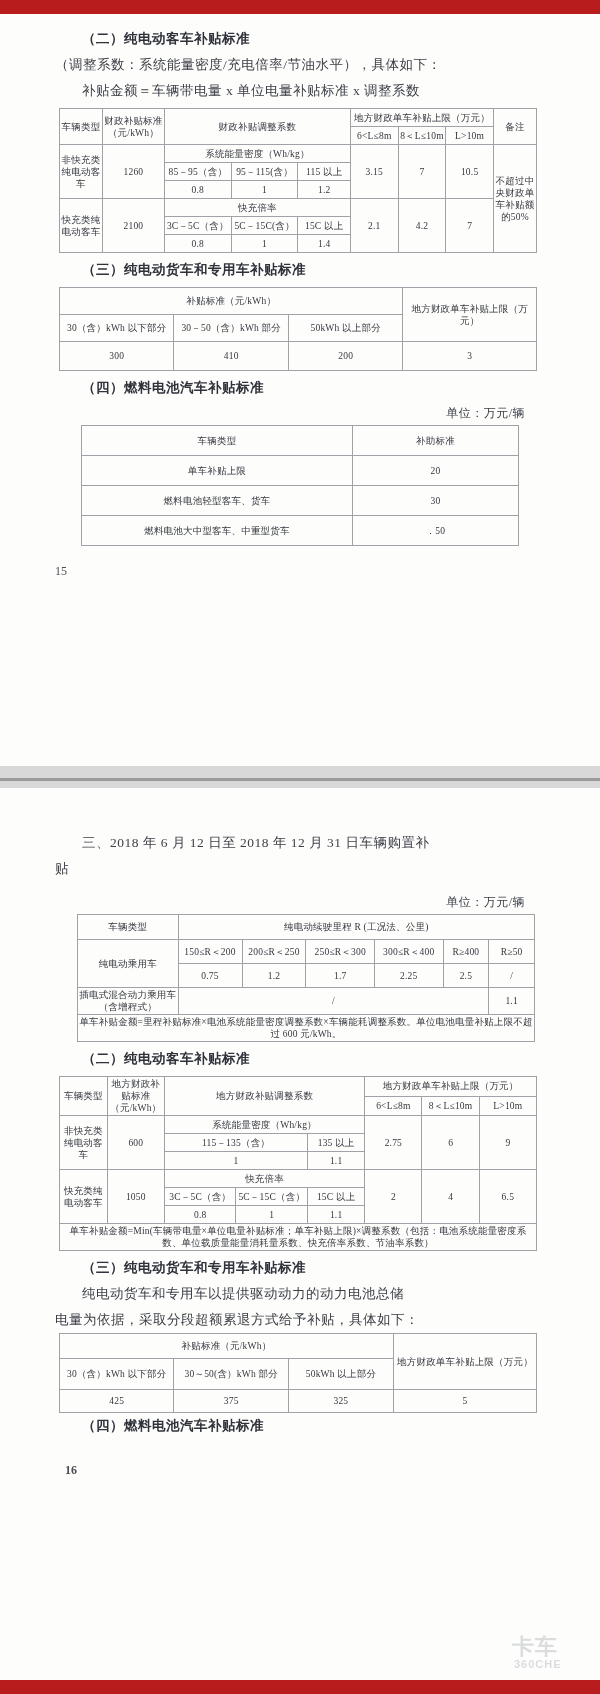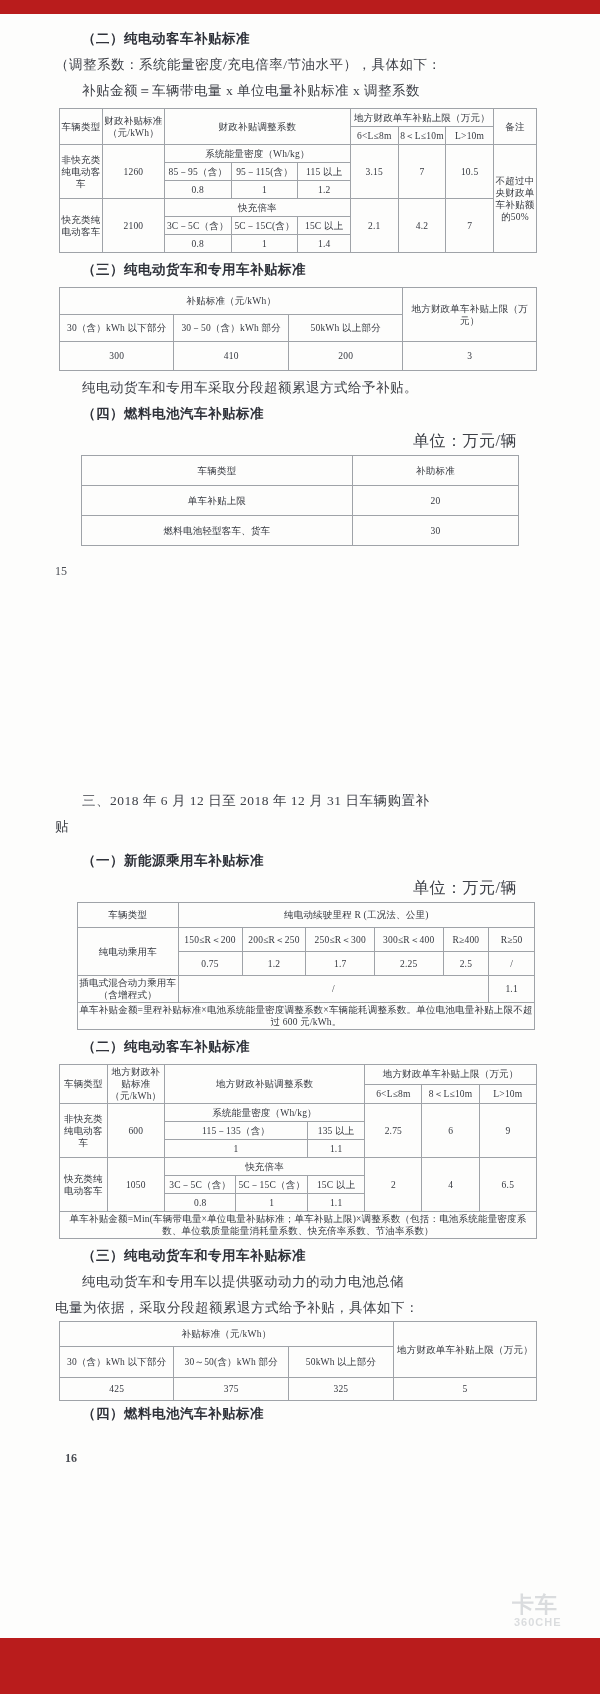--- a/index.html
+++ b/index.html
@@ -1,28 +1,28 @@
 <!DOCTYPE html>
 <html><head>
 <meta charset="utf-8">
 <style>
   html,body{margin:0;padding:0;background:#d8d8d8;}
   body{font-family:"Liberation Serif","DejaVu Serif",serif;}
   .screen{width:600px;height:1694px;position:relative;background:#b91c1c;overflow:hidden;}
   .page{position:absolute;left:0;width:600px;background:#fdfdfc;box-sizing:border-box;}
   #page-1{top:14px;height:752px;}
-  #page-2{top:746px;height:892px;}
+  #page-2{top:788px;height:892px;}
   .page-inner{padding:0 55px;position:relative;height:100%;box-sizing:border-box;}
   .sep{position:absolute;left:0;top:766px;width:600px;height:22px;background:#d8d8d8;}
   .sep .line{position:absolute;top:12px;left:0;width:600px;height:3px;background:#9a9a9a;}
 
   p.body{margin:0;color:#3c3f46;font-size:13.5px;line-height:26px;letter-spacing:.5px;text-align:justify;}
   p.indent{text-indent:2em;}
   h3.sec{margin:0;font-size:13.5px;line-height:26px;font-weight:bold;color:#2f323a;text-indent:2em;letter-spacing:.5px;}
-  .unit{font-size:16px;color:#3c3f46;text-align:right;margin:4px 28px 3px 0;letter-spacing:.5px;}
+  .unit{font-size:12px;color:#3c3f46;text-align:right;margin:4px 20px 3px 0;letter-spacing:.5px;}
   .spacer4{height:4px;}
   .spacer8{height:8px;}
   .spacer12{height:12px;}
 
   table.doc{border-collapse:collapse;width:100%;table-layout:fixed;color:#34373e;}
   table.doc td,table.doc th{border:1px solid #9fa3a8;text-align:center;vertical-align:middle;
       font-weight:normal;padding:1px 1px;font-size:9.5px;line-height:12px;letter-spacing:.2px;}
   table.doc.t1 td{height:15px;}
   .note td{text-align:left;padding:2px 4px;font-size:7.6px;line-height:11px;}
   .lft{text-align:left;padding-left:8px;}
@@ -147,21 +147,20 @@
           <td style="height:26px">300</td>
           <td>410</td>
           <td>200</td>
           <td>3</td>
         </tr>
       </tbody>
           </table>
       </div>
 
       <div class="spacer4"></div>
-      <p class="body indent">纯电动货车和专用车采取分段超额累退方式给予补贴。</p>
       <h3 class="sec">（四）燃料电池汽车补贴标准</h3>
       <div class="unit">单位：万元/辆</div>
 
       <div class="tbl-wrap narrow">
       <table class="doc fuel">
         <colgroup>
               <col style="width:62%">
               <col style="width:38%">
             </colgroup>
         <tbody>
@@ -169,41 +168,44 @@
           <td>车辆类型</td>
           <td>补助标准</td>
         </tr>
         <tr>
           <td class="lft">单车补贴上限</td>
           <td>20</td>
         </tr>
         <tr>
           <td class="lft">燃料电池轻型客车、货车</td>
           <td>30</td>
+        </tr>
+        <tr>
+          <td class="lft">燃料电池大中型客车、中重型货车</td>
+          <td>．50</td>
         </tr>
       </tbody>
           </table>
       </div>
 
       <div style="height:18px"></div>
       <div class="pgno right">15</div>
     </div>
   </div>
 
   <div class="sep">
       <div class="line"></div>
     </div>
 
   <div class="page" id="page-2">
     <div class="page-inner">
       <div style="height:42px"></div>
       <p class="body indent">三、2018 年 6 月 12 日至 2018 年 12 月 31 日车辆购置补</p>
       <p class="body">贴</p>
       <div class="spacer8"></div>
-      <h3 class="sec">（一）新能源乘用车补贴标准</h3>
       <div class="unit">单位：万元/辆</div>
 
       <div class="tbl-wrap mid">
       <table class="doc">
         <colgroup>
           <col style="width:22%">
               <col style="width:14%">
               <col style="width:14%">
           <col style="width:15%">
               <col style="width:15%">

